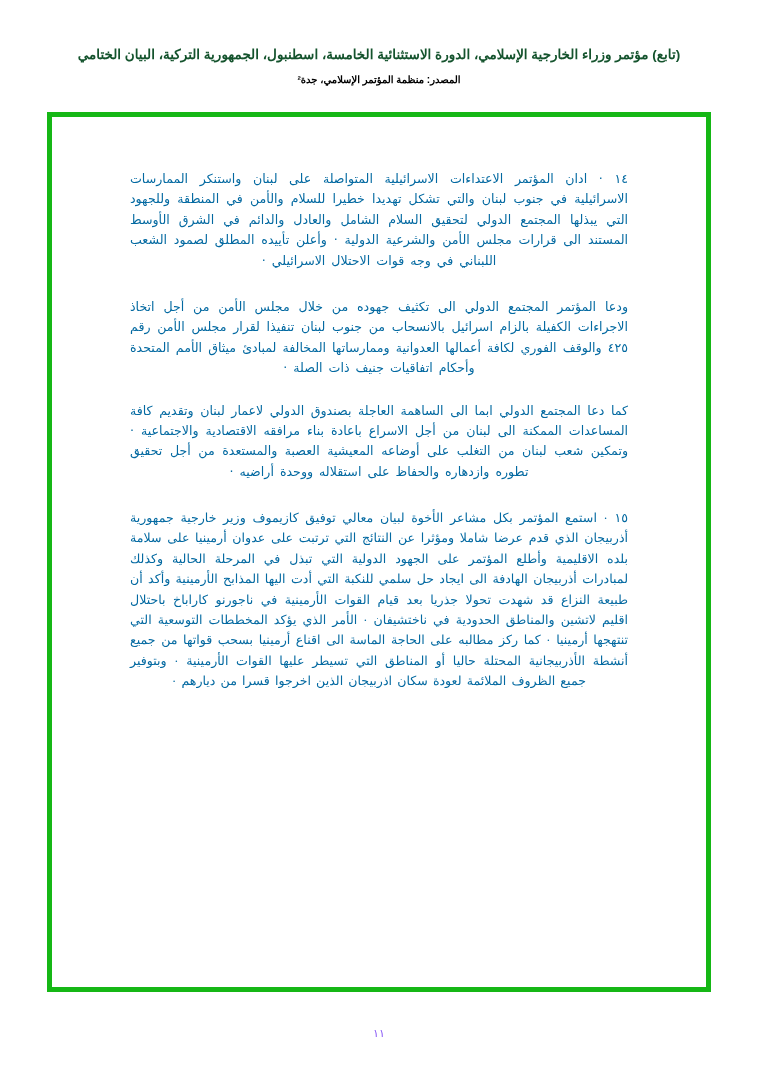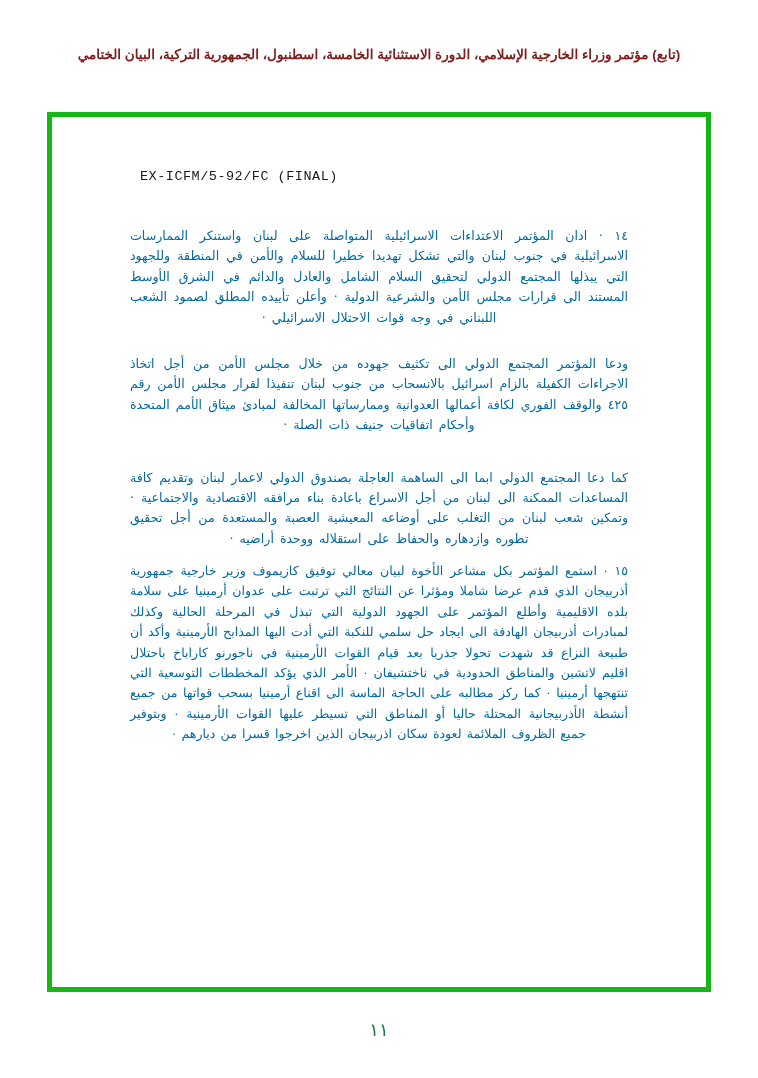--- a/index.html
+++ b/index.html
@@ -24,21 +24,21 @@
   .doc-header {
     text-align: center;
     padding-top: 46px;
   }
   .doc-header .title {
     font-family: "Liberation Sans", sans-serif;
     font-weight: bold;
     font-size: 13.5px;
     line-height: 1.4;
     direction: rtl;
-    color: #7f1d1d;
+    color: #14532d;
   }
   .doc-header .source {
     font-family: "Liberation Sans", sans-serif;
     font-weight: bold;
     font-size: 10px;
     margin-top: 9px;
     direction: rtl;
     color: #000;
   }
   .frame {
@@ -76,48 +76,48 @@
     font-family: "DejaVu Sans", sans-serif;
     font-size: 12.6px;
     line-height: 1.62;
     letter-spacing: 0.9px;
     word-spacing: 2px;
     color: #0369a1;
     margin: 0 0 22px 0;
     padding: 0 18px;
   }
   .para.p1 { margin-bottom: 26px; }
-  .para.p2 { margin-bottom: 32px; }
-  .para.p3 { margin-bottom: 12px; }
+  .para.p2 { margin-bottom: 22px; }
+  .para.p3 { margin-bottom: 26px; }
   .para.p4 { margin-bottom: 0; font-family: Liberation Serif, serif; }
   .page-number {
     position: absolute;
     bottom: 38px;
     left: 0;
     right: 0;
     text-align: center;
     font-family: "DejaVu Sans", sans-serif;
-    font-size: 18px;
-    color: #15803d;
+    font-size: 11px;
+    color: #8b5cf6;
     letter-spacing: 1px;
   }
 </style>
 </head>
 <body>
 
 <div class="page">
 
   <div class="doc-header">
     <div class="title">(تابع) مؤتمر وزراء الخارجية الإسلامي، الدورة الاستثنائية الخامسة، اسطنبول، الجمهورية التركية، البيان الختامي</div>
+    <div class="source">المصدر: منظمة المؤتمر الإسلامي، جدة²</div>
   </div>
 
   <div class="frame">
     <div class="frame-inner">
 
-      <div class="docref">EX-ICFM/5-92/FC (FINAL)</div>
 
       <p class="para p1">١٤ ·  ادان المؤتمر الاعتداءات الاسرائيلية المتواصلة على لبنان واستنكر الممارسات الاسرائيلية في جنوب لبنان والتي تشكل تهديدا خطيرا للسلام والأمن في المنطقة وللجهود التي يبذلها المجتمع الدولي لتحقيق السلام الشامل والعادل والدائم في الشرق الأوسط المستند الى قرارات مجلس الأمن والشرعية الدولية · وأعلن تأييده المطلق لصمود الشعب اللبناني في وجه قوات الاحتلال الاسرائيلي ·</p>
       <p class="para p2">ودعا المؤتمر المجتمع الدولي الى تكثيف جهوده من خلال مجلس الأمن من أجل اتخاذ الاجراءات الكفيلة بالزام اسرائيل بالانسحاب من جنوب لبنان تنفيذا لقرار مجلس الأمن رقم ٤٢٥ والوقف الفوري لكافة أعمالها العدوانية وممارساتها المخالفة لمبادئ ميثاق الأمم المتحدة وأحكام اتفاقيات جنيف ذات الصلة ·</p>
       <p class="para p3">كما دعا المجتمع الدولي ابما الى الساهمة العاجلة بصندوق الدولي لاعمار لبنان وتقديم كافة المساعدات الممكنة الى لبنان من أجل الاسراع باعادة بناء مرافقه الاقتصادية والاجتماعية · وتمكين شعب لبنان من التغلب على أوضاعه المعيشية العصبة والمستعدة من أجل تحقيق تطوره وازدهاره والحفاظ على استقلاله ووحدة أراضيه ·</p>
       <p class="para p4">١٥ ·  استمع المؤتمر بكل مشاعر الأخوة لبيان معالي توفيق كازيموف وزير خارجية جمهورية أذربيجان الذي قدم عرضا شاملا ومؤثرا عن النتائج التي ترتبت على عدوان أرمينيا على سلامة بلده الاقليمية وأطلع المؤتمر على الجهود الدولية التي تبذل في المرحلة الحالية وكذلك لمبادرات أذربيجان الهادفة الى ايجاد حل سلمي للنكبة التي أدت اليها المذابح الأرمينية وأكد أن طبيعة النزاع قد شهدت تحولا جذريا بعد قيام القوات الأرمينية في ناجورنو كاراباخ باحتلال اقليم لاتشين والمناطق الحدودية في ناختشيفان · الأمر الذي يؤكد المخططات التوسعية التي تنتهجها أرمينيا · كما ركز مطالبه على الحاجة الماسة الى اقناع أرمينيا بسحب قواتها من جميع أنشطة الأذربيجانية المحتلة حاليا أو المناطق التي تسيطر عليها القوات الأرمينية · وبتوفير جميع الظروف الملائمة لعودة سكان اذربيجان الذين اخرجوا قسرا من ديارهم ·</p>
 
     </div>
   </div>
 
   <div class="page-number">١١</div>

